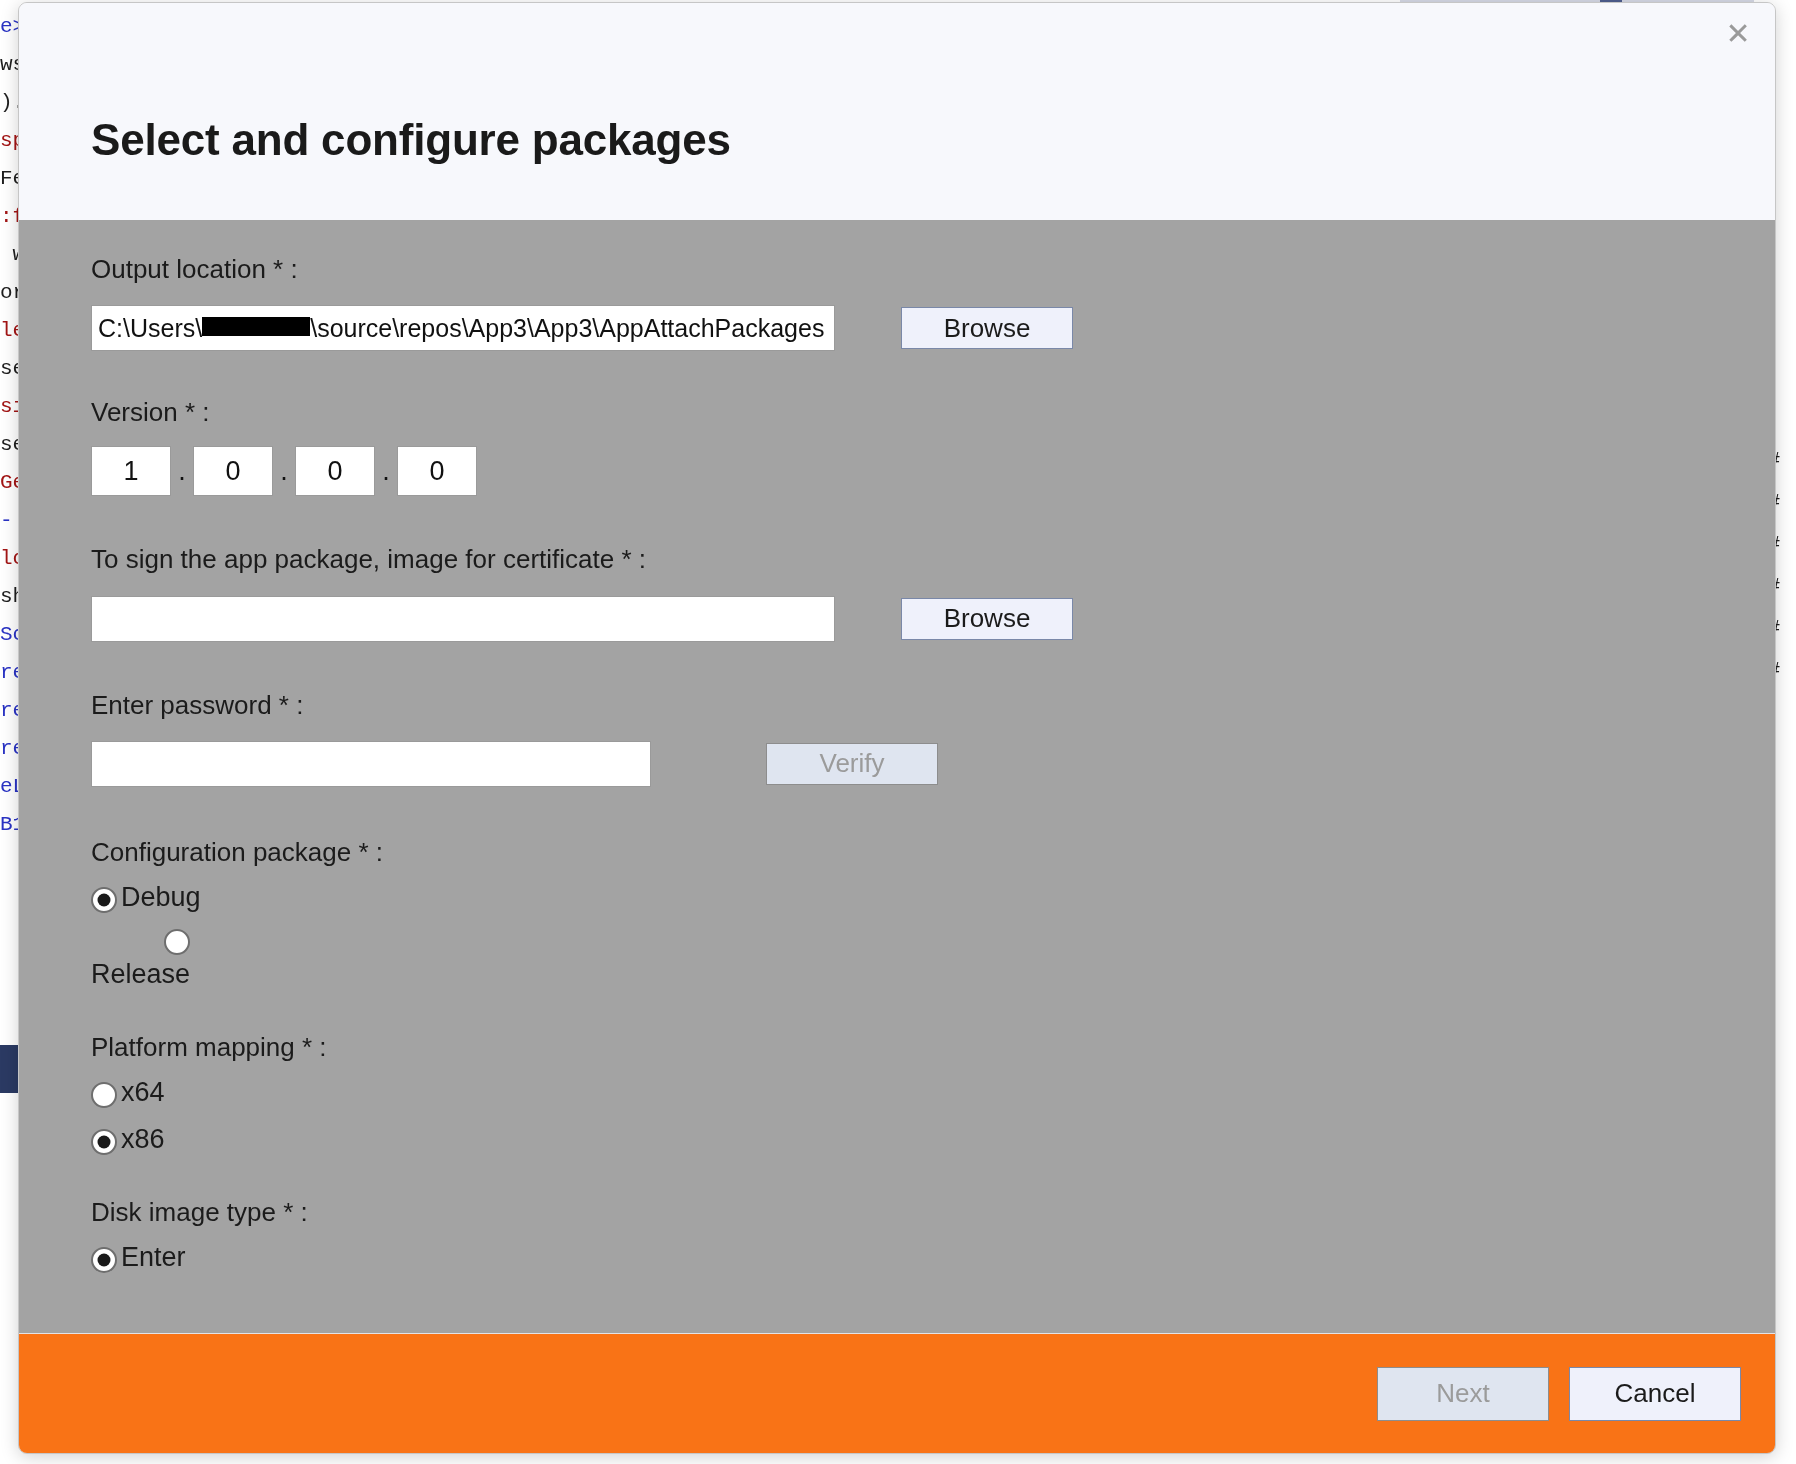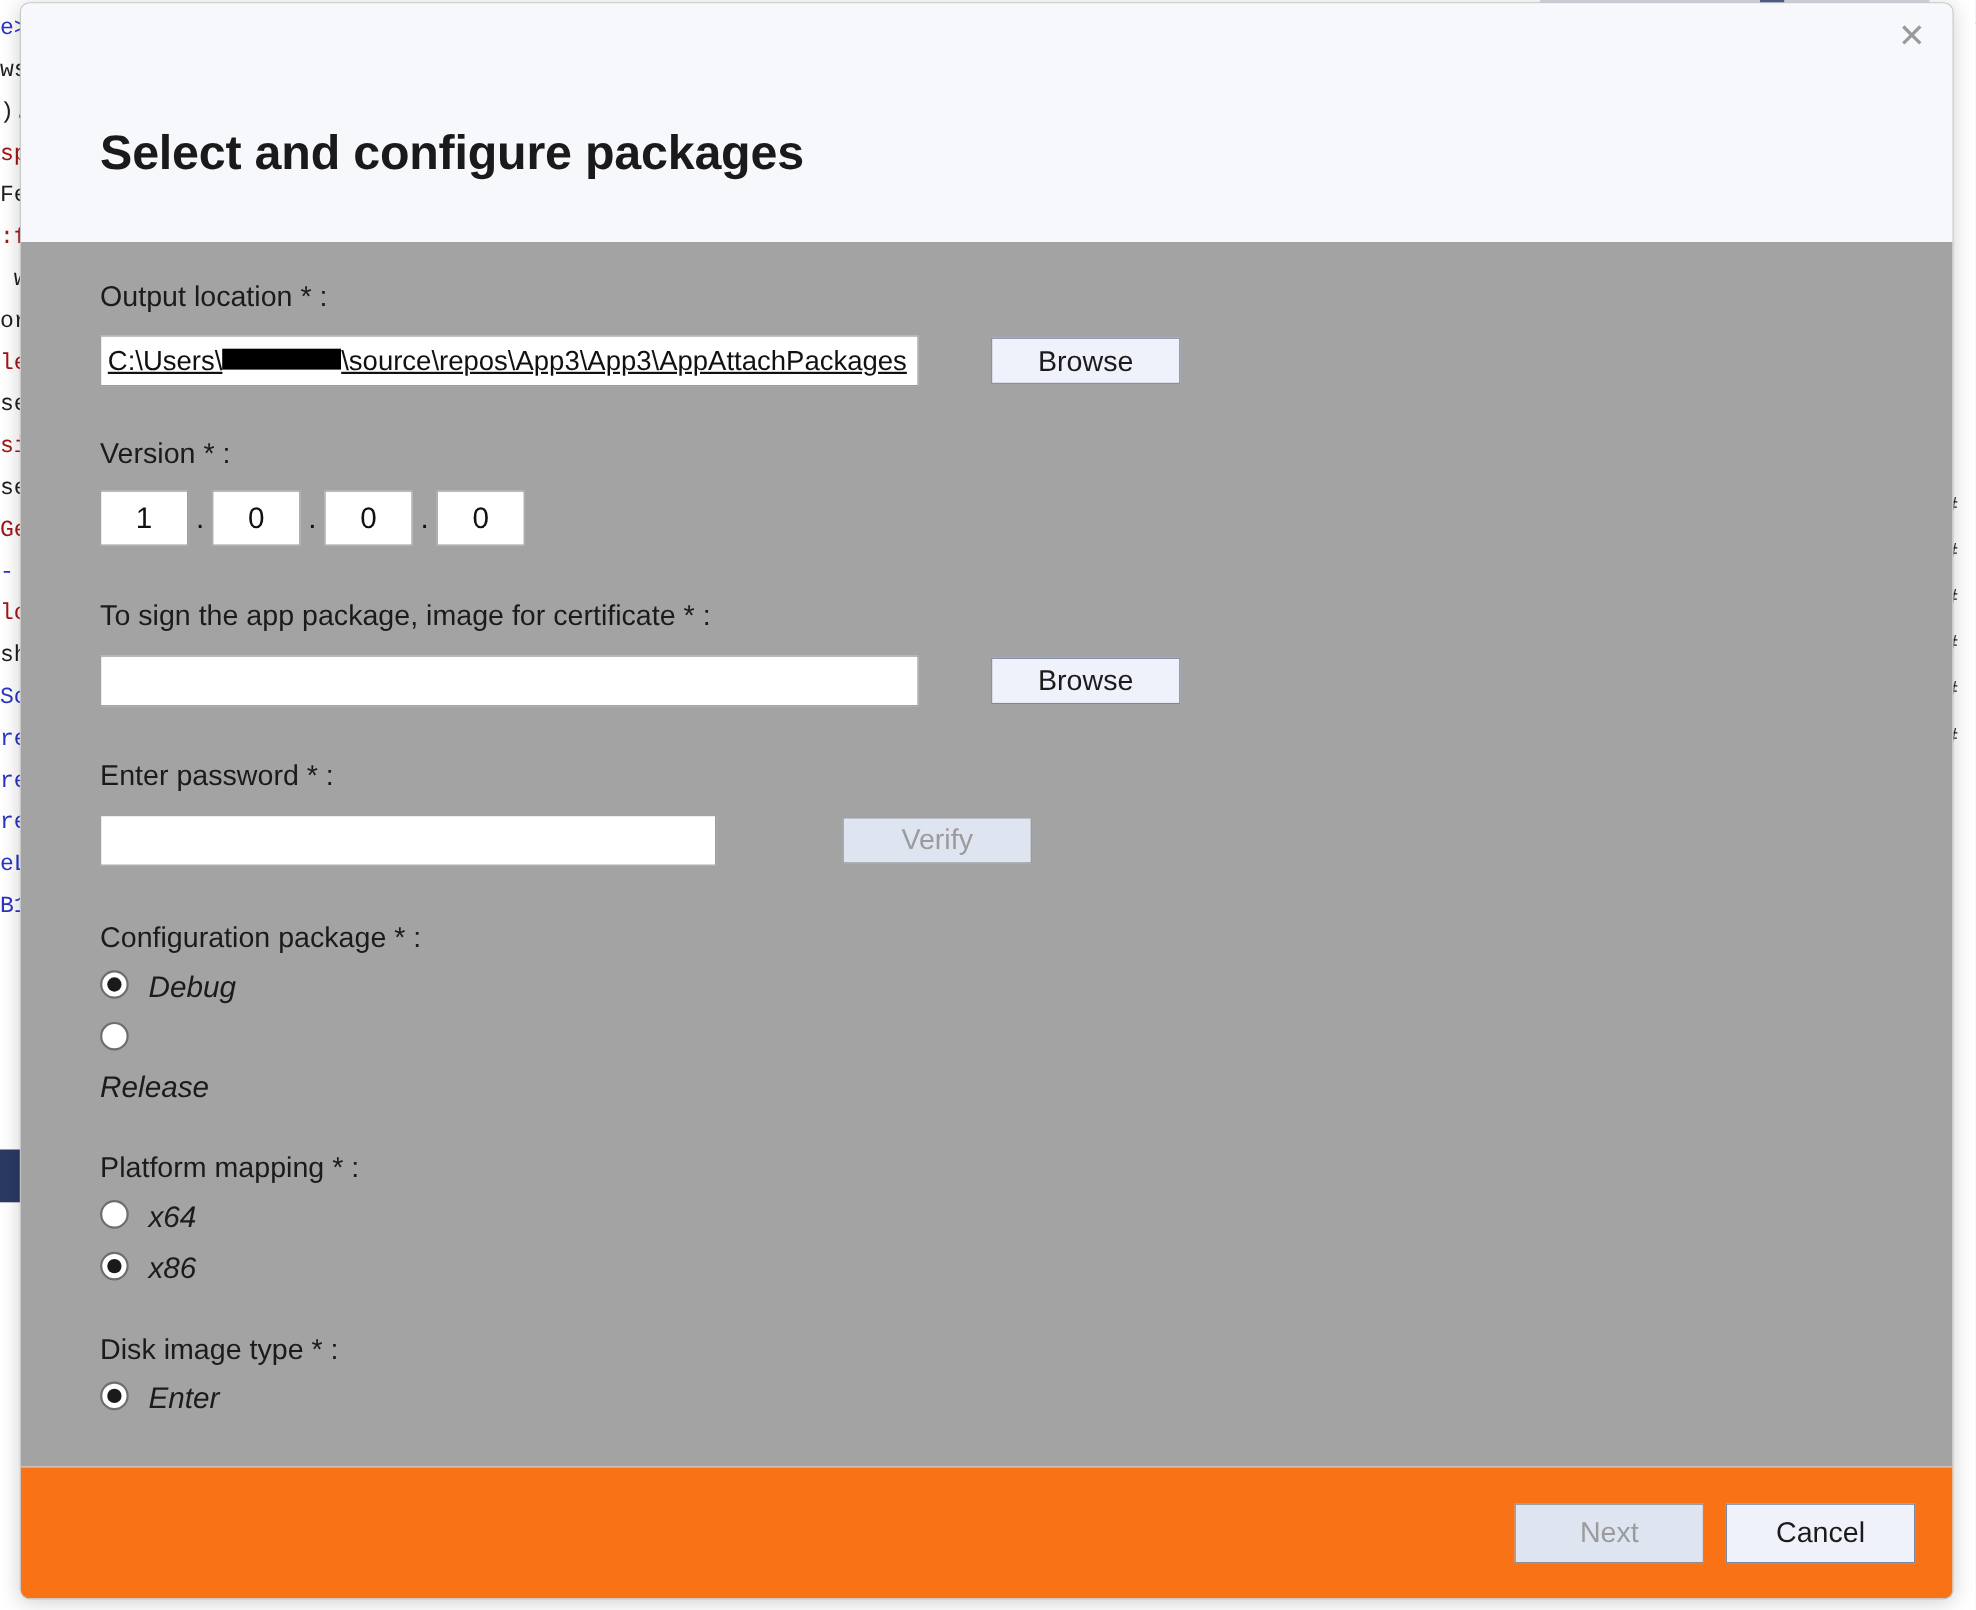--- a/index.html
+++ b/index.html
@@ -167,21 +167,21 @@
     border: 1px solid #9a9a9a;
     height: 46px;
     font-size: 25px;
     color: #111;
     padding: 0 6px;
     display: flex;
     align-items: center;
     font-family: "Liberation Sans", sans-serif;
     outline: none;
   }
-  .txtbox.wide { width: 744px; text-decoration: underline; }
+  .txtbox.wide { width: 744px; }
 
   .redact {
     display: inline-block;
     background: #000000;
     height: 19px;
     vertical-align: middle;
     position: relative;
     top: -2px;
   }
 
@@ -221,25 +221,24 @@
   }
   .ver-dot {
     width: 22px;
     text-align: center;
     font-size: 27px;
     color: #111;
   }
 
   .radio-row {
     display: flex;
-    align-items: flex-start;
-    gap: 18px;
+    align-items: flex-end;
+    gap: 4px;
     cursor: pointer;
     width: fit-content;
-    font-style: italic;
   }
   .radio {
     width: 26px;
     height: 26px;
     border-radius: 50%;
     border: 2px solid #6e6e6e;
     background: #fff;
     flex: 0 0 auto;
     position: relative;
   }

